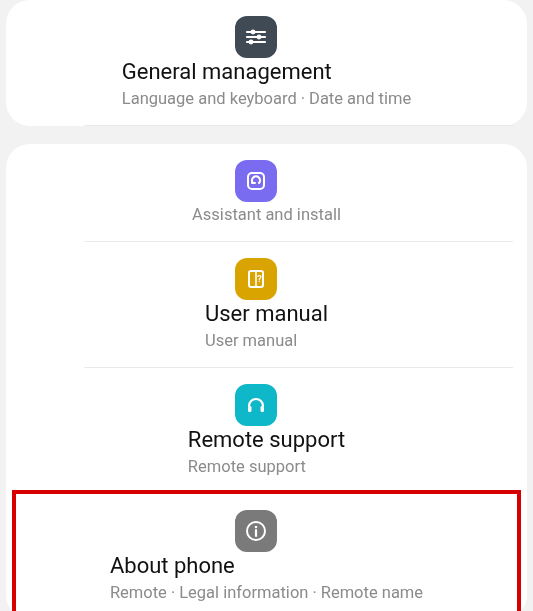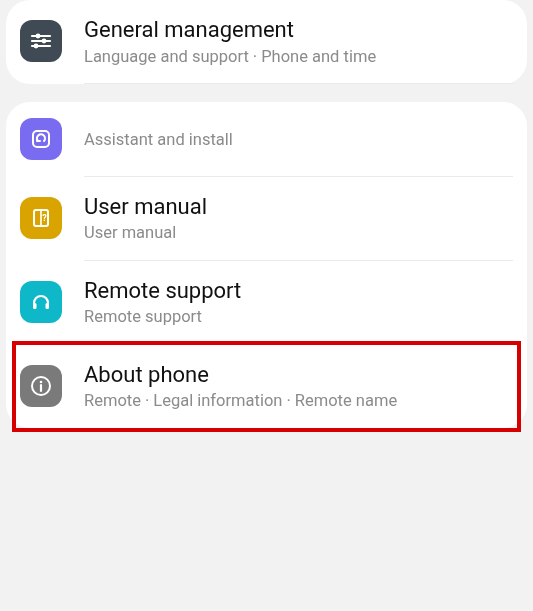--- a/index.html
+++ b/index.html
@@ -15,20 +15,21 @@
       border-radius: 24px;
       margin: 0 6px;
       padding: 0;
     }
     .card + .card { margin-top: 18px; }
     .item {
       display: flex;
       align-items: center;
       padding: 16px 14px 16px 14px;
       position: relative;
+      flex-direction: column;
     }
     .icon-wrap {
       width: 42px;
       height: 42px;
       border-radius: 12px;
       display: flex;
       align-items: center;
       justify-content: center;
       flex-shrink: 0;
       margin-right: 22px;
@@ -82,21 +83,21 @@
         <circle cx="9" cy="7" r="2.4" fill="#fff"></circle>
         <line x1="3" y1="12" x2="21" y2="12" stroke="#fff" stroke-width="2.2" stroke-linecap="round"></line>
         <circle cx="15" cy="12" r="2.4" fill="#fff"></circle>
         <line x1="3" y1="17" x2="21" y2="17" stroke="#fff" stroke-width="2.2" stroke-linecap="round"></line>
         <circle cx="7" cy="17" r="2.4" fill="#fff"></circle>
       </svg>
     </div>
     <div class="text-block">
       <div class="title">General management</div>
       <div class="subtitle">
-        <span>Language and support</span><span class="dot">·</span><span>Phone and time</span>
+        <span>Language and keyboard</span><span class="dot">·</span><span>Date and time</span>
       </div>
     </div>
   </div>
   <div class="divider"></div>
 </div>
 
 <div class="card">
   <div class="item">
     <div class="icon-wrap icon-update">
       <svg width="24" height="24" viewBox="0 0 24 24" fill="none">

